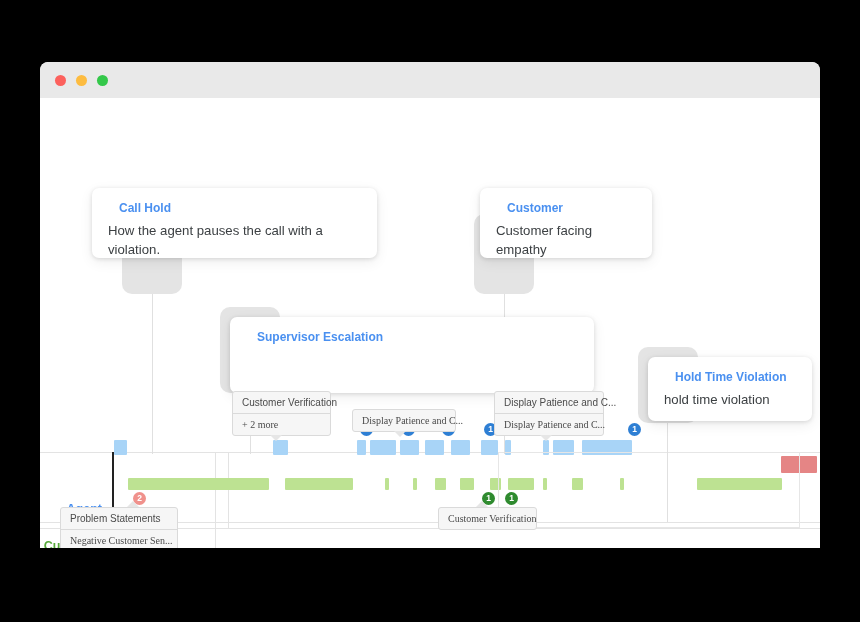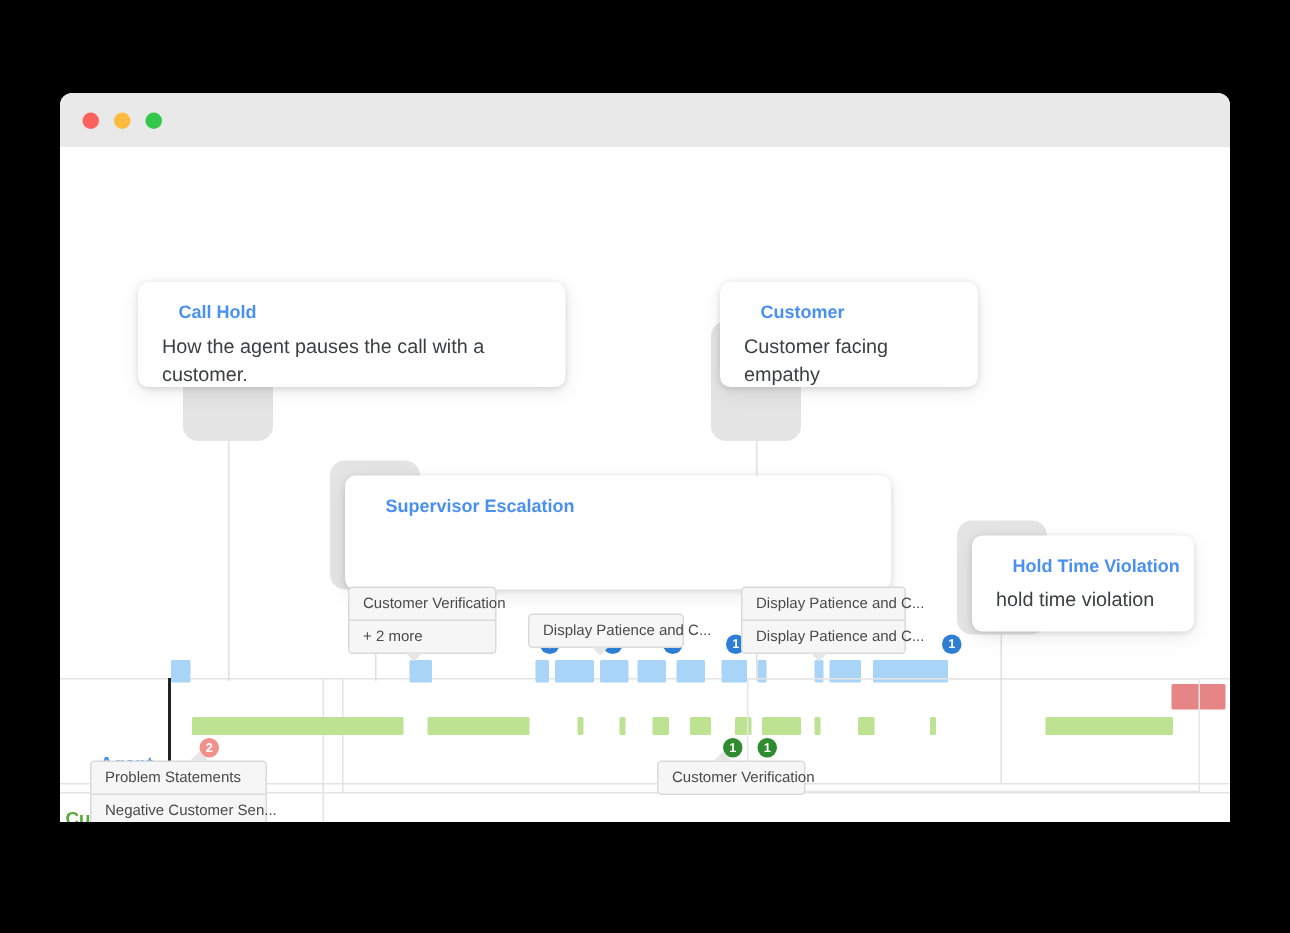--- a/index.html
+++ b/index.html
@@ -159,21 +159,21 @@
   }
   .tooltip .tt-row {
     font-size: 10px;
     color: #4a4a4a;
     padding: 4px 8px 4px 9px;
     white-space: nowrap;
     line-height: 13px;
     border-bottom: 1px solid #dadada;
     box-sizing: border-box;
   }
-  .tooltip .tt-row:last-child { border-bottom: none; }
+  .tooltip .tt-row:last-child { border-bottom: none; font-family: Liberation Serif, serif; }
 
   .tt-arrow-down, .tt-arrow-up {
     position: absolute;
     width: 0; height: 0;
     border-left: 6px solid transparent;
     border-right: 6px solid transparent;
     z-index: 9;
   }
   .tt-arrow-down { border-top: 6px solid #e6e6e6; }
   .tt-arrow-up   { border-bottom: 6px solid #e6e6e6; }
@@ -197,39 +197,39 @@
       <div class="traffic yellow"></div>
       <div class="traffic green"></div>
     </div>
 
     <div class="canvas">
 
       <div class="callout-shadowblock" style="left:82px; top:116px; width:60px; height:80px;"></div>
       <div class="stem" style="left:112px; top:160px; height:196px;"></div>
       <div class="callout" style="left:52px; top:90px; width:285px; height:70px;">
         <p class="callout-title">Call Hold</p>
-        <p class="callout-body">How the agent pauses the call with a customer.</p>
+        <p class="callout-body">How the agent pauses the call with a violation.</p>
       </div>
 
       <div class="callout-shadowblock" style="left:434px; top:116px; width:60px; height:80px;"></div>
       <div class="stem" style="left:464px; top:160px; height:196px;"></div>
       <div class="callout" style="left:440px; top:90px; width:172px; height:70px;">
         <p class="callout-title">Customer</p>
         <p class="callout-body">Customer facing empathy</p>
       </div>
 
       <div class="callout-shadowblock" style="left:180px; top:209px; width:60px; height:86px;"></div>
       <div class="stem" style="left:210px; top:260px; height:96px;"></div>
       <div class="callout" style="left:190px; top:219px; width:364px; height:76px;">
         <p class="callout-title">Supervisor Escalation</p>
       </div>
 
       <div class="callout-shadowblock" style="left:598px; top:249px; width:60px; height:76px;"></div>
       <div class="stem" style="left:627px; top:300px; height:124px;"></div>
-      <div class="callout" style="left:608px; top:259px; width:148px; height:64px;">
+      <div class="callout" style="left:608px; top:259px; width:164px; height:64px;">
         <p class="callout-title">Hold Time Violation</p>
         <p class="callout-body">hold time violation</p>
       </div>
 
       <div class="tl-hline" style="left:0px; top:354px; width:780px;"></div>
       <div class="tl-hline" style="left:0px; top:424px; width:780px;"></div>
       <div class="tl-hline" style="left:0px; top:430px; width:780px;"></div>
 
       <div class="tl-vline" style="left:175px; top:354px; height:155px;"></div>
       <div class="tl-vline" style="left:188px; top:354px; height:76px;"></div>

